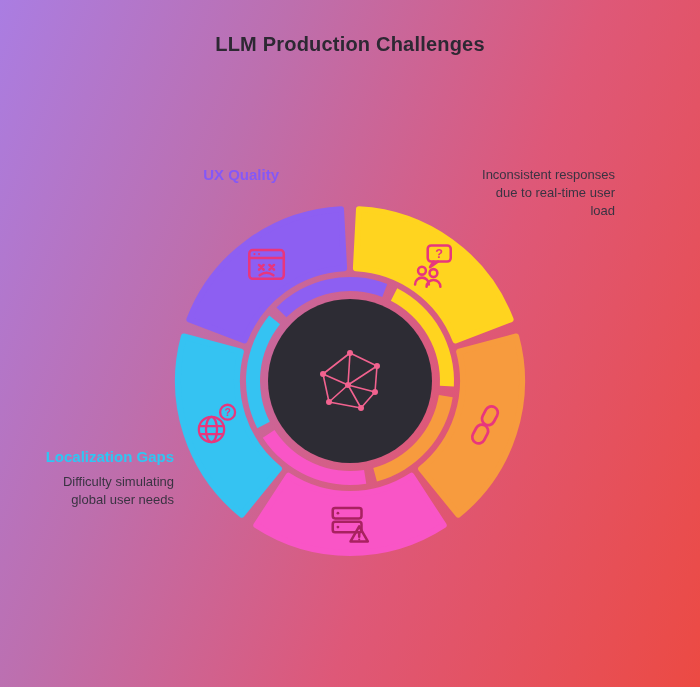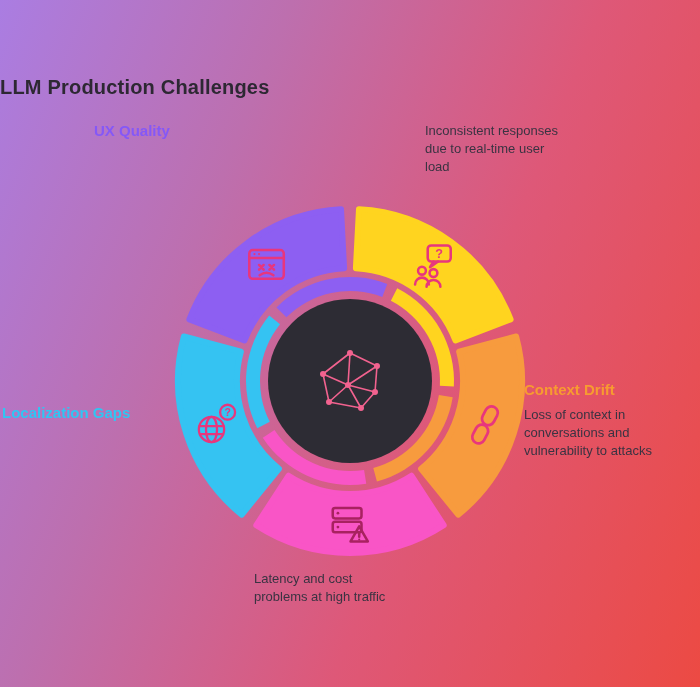--- a/index.html
+++ b/index.html
@@ -1,24 +1,24 @@
 <!DOCTYPE html>
 <html><head>
 <meta charset="utf-8">
 <style>
   html,body{margin:0;padding:0;}
   .stage{
     position:relative;width:700px;height:687px;overflow:hidden;
     font-family:"Liberation Sans",sans-serif;
   }
   .title{
-    position:absolute;top:33px;left:0;width:100%;text-align:left;
-    font-size:20px;font-weight:bold;color:#2d2833;letter-spacing:.2px;margin-top:43px;
+    position:absolute;top:33px;left:0;width:100%;text-align:center;
+    font-size:20px;font-weight:bold;color:#2d2833;letter-spacing:.2px;
   }
-  .callout{position:absolute;text-align:left;}
+  .callout{position:absolute;text-align:right;margin-top:44px;}
   .callout-heading{font-size:15px;font-weight:bold;margin-bottom:8px;}
   .callout-body{font-size:13px;line-height:1.38;color:#3a3342;white-space:pre-line;}
   .pos-ux{left:94px;top:122px;width:185px;}
   .pos-nondet{left:425px;top:122px;width:190px;}
   .pos-local{left:2px;top:404px;width:172px;}
   .pos-context{left:524px;top:381px;width:176px;}
   .pos-scal{left:254px;top:570px;width:196px;}
   #donut{position:absolute;left:150px;top:183px;}
 </style>
 </head>
@@ -33,32 +33,26 @@
   </div>
 
   <div class="callout pos-nondet">
     <div class="callout-body">Inconsistent responses
 due to real-time user
 load</div>
   </div>
 
   <div class="callout pos-local">
     <div class="callout-heading" style="color: rgb(47, 198, 243);">Localization Gaps</div>
+    <div class="callout-body">Difficulty simulating
+global user needs</div>
   </div>
 
-  <div class="callout pos-context">
-    <div class="callout-heading" style="color: rgb(247, 155, 48);">Context Drift</div>
-    <div class="callout-body">Loss of context in
-conversations and
-vulnerability to attacks</div>
-  </div>
 
   <div class="callout pos-scal">
-    <div class="callout-body">Latency and cost
-problems at high traffic</div>
   </div>
 
   <svg id="donut" width="400" height="400" viewBox="0 0 400 400">
       <path d="M247.22,105.34 A104,104 0 0 1 303.86,203.44 L289.88,202.71 A90,90 0 0 0 240.86,117.81 Z" fill="#ffd41f"></path>
       <path d="M302.72,214.27 A104,104 0 0 1 226.92,298.46 L223.29,284.93 A90,90 0 0 0 288.89,212.08 Z" fill="#f79b3e"></path>
       <path d="M216.27,300.72 A104,104 0 0 1 112.78,254.64 L124.52,247.02 A90,90 0 0 0 214.08,286.89 Z" fill="#f955c6"></path>
       <path d="M107.34,245.22 A104,104 0 0 1 119.18,132.55 L130.06,141.36 A90,90 0 0 0 119.81,238.86 Z" fill="#35c3f2"></path>
       <path d="M126.46,124.46 A104,104 0 0 1 237.27,100.91 L232.25,113.98 A90,90 0 0 0 136.36,134.36 Z" fill="#8d5ff2"></path>
       <g>
     <path d="M209.00,26.24 A172,172 0 0 1 360.58,136.36 L305.49,157.50 A113,113 0 0 0 205.91,85.15 Z" fill="#ffd41f" stroke="#ffd41f" stroke-width="6" stroke-linejoin="round"></path>

